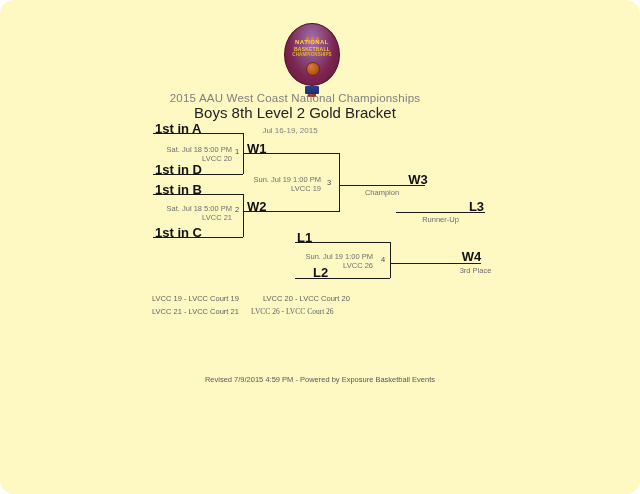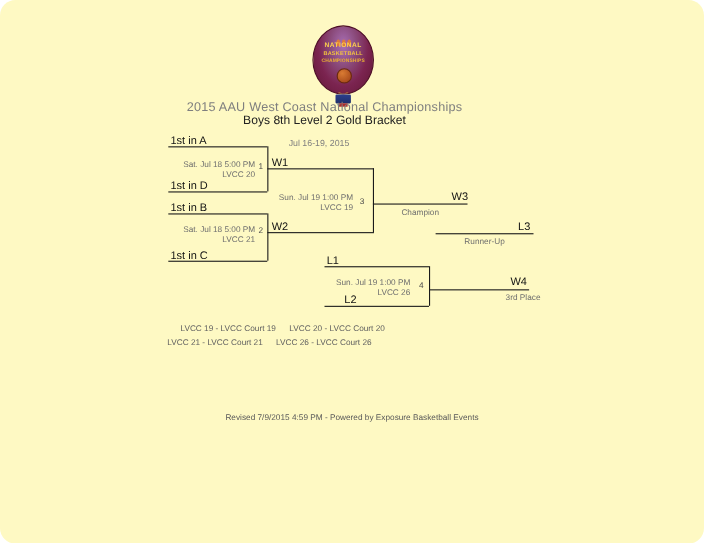--- a/index.html
+++ b/index.html
@@ -4,38 +4,38 @@
 <style>
   * { margin: 0; padding: 0; box-sizing: border-box; }
   body { background: #ffffff; font-family: "Liberation Sans", sans-serif; }
   #page {
     position: relative; width: 640px; height: 494px; background: #fef9c3;
     overflow: hidden; border-radius: 14px; -webkit-font-smoothing: antialiased;
   }
   .hline { position: absolute; height: 1px; background: #1a1a1a; }
   .vline { position: absolute; width: 1px; background: #1a1a1a; }
   .seed-label, .slot-label {
-    position: absolute; font-size: 10px; font-weight: normal; color: #111;
+    position: absolute; font-size: 13px; font-weight: bold; color: #111;
     white-space: nowrap; line-height: 8px;
   }
   .slot-center { text-align: center; margin-left: 36px; }
   .result-title {
     position: absolute; font-size: 7.5px; color: #6e6e6e; text-align: center;
     white-space: nowrap; line-height: 8px;
   }
   .sched {
     position: absolute; font-size: 7.5px; color: #6e6e6e; text-align: right;
     line-height: 8.5px; white-space: nowrap;
   }
   .sched span { display: block; }
   .game-num { position: absolute; font-size: 7.5px; color: #4a4a4a; line-height: 8px; }
   .title1 { position: absolute; left: 130px; top: 92px; width: 330px; text-align: center;
     font-size: 11.5px; color: #7f7f7f; letter-spacing: 0.2px; }
   .title2 { position: absolute; left: 130px; top: 104px; width: 330px; text-align: center;
-    font-size: 11px; color: #222222; }
+    font-size: 15px; color: #222222; }
   .daterange { position: absolute; left: 130px; top: 126px; width: 320px; text-align: center;
     font-size: 8px; color: #7f7f7f; }
   .legend-item { position: absolute; font-size: 7.5px; color: #5f5f5f; white-space: nowrap; }
   .footer { position: absolute; left: 0; top: 375px; width: 640px; text-align: center;
     font-size: 7.5px; color: #595959; }
   
   .logo { position: absolute; left: 283px; top: 20px; width: 58px; height: 78px; }
   .logo-oval {
     position: absolute; left: 1px; top: 3px; width: 56px; height: 63px;
     border-radius: 50%; border: 1px solid #4d0f26; overflow: hidden;
@@ -140,20 +140,20 @@
   <div class="slot-label" style="left:297px; top:234px;">L1</div>
   <div class="slot-label" style="left:297px; top:269px;margin-left:16px;">L2</div>
   <div class="sched" style="left:261px; top:253px; width:112px;">
     <span>Sun. Jul 19 1:00 PM</span>
     <span>LVCC 26</span>
   </div>
   <div class="game-num" style="left:381px; top:256px;">4</div>
   <div class="slot-label slot-center" style="left:390px; top:253px; width:91px;">W4</div>
   <div class="result-title" style="left:390px; top:267px; width:91px;margin-left:40px;">3rd Place</div>
 
-  <div class="legend-item" style="left:164px; top:294px;">LVCC 19 - LVCC Court 19</div>
+  <div class="legend-item" style="left:152px; top:294px;">LVCC 19 - LVCC Court 19</div>
   <div class="legend-item" style="left:263px; top:294px;">LVCC 20 - LVCC Court 20</div>
   <div class="legend-item" style="left:152px; top:307px;">LVCC 21 - LVCC Court 21</div>
-  <div class="legend-item" style="left:251px; top:307px;">LVCC 26 - LVCC Court 26</div>
+  <div class="legend-item" style="left:251px; top:307px;font-family:Liberation Serif, serif;">LVCC 26 - LVCC Court 26</div>
 
   <div class="footer">Revised 7/9/2015 4:59 PM - Powered by Exposure Basketball Events</div>
 
 </div>
 
 </body></html>

